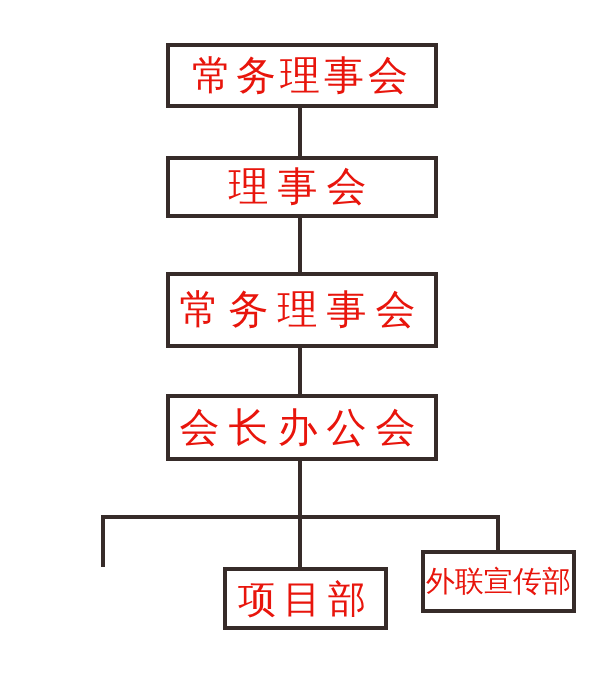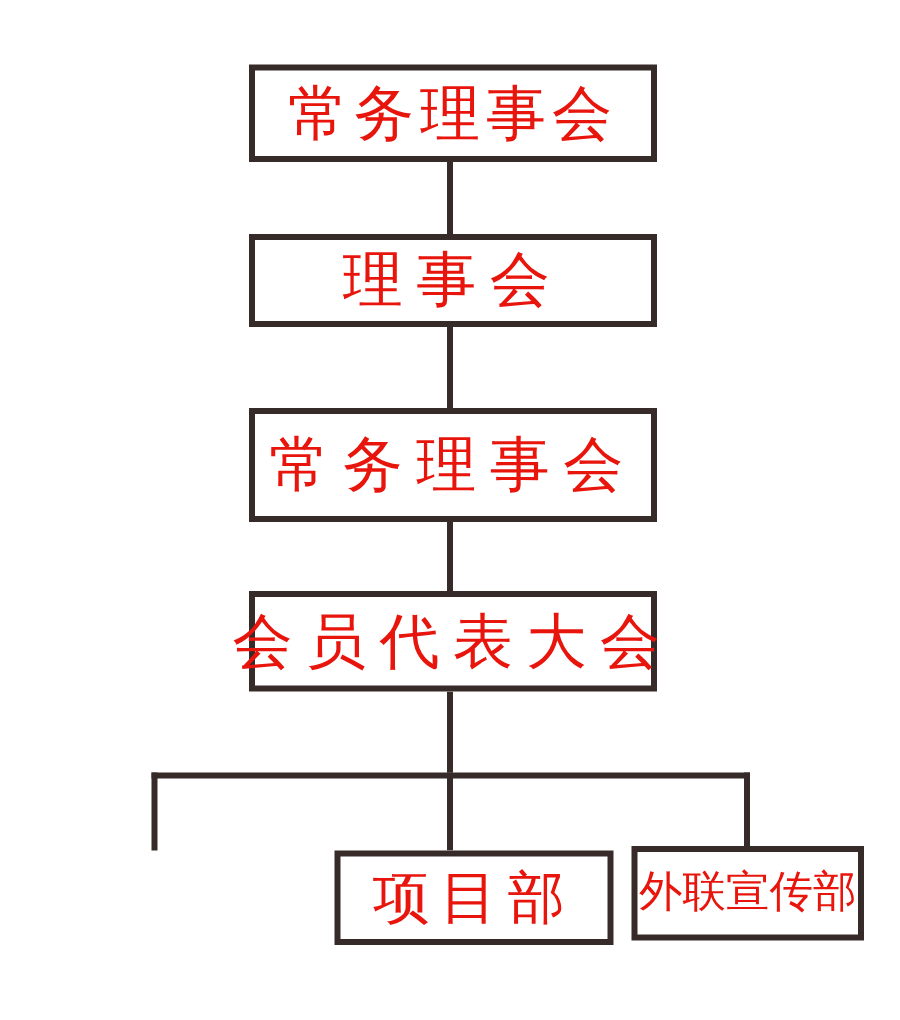--- a/index.html
+++ b/index.html
@@ -30,22 +30,22 @@
   .line {
     position: absolute;
     background: #362b29;
   }
   
   .n1 { left: 166px; top: 43px;  width: 272px; height: 65px; font-size: 40px; letter-spacing: 4px; }
   .n2 { left: 166px; top: 156px; width: 272px; height: 62px; font-size: 40px; letter-spacing: 9px; align-items: center; }
   .n3 { left: 166px; top: 272px; width: 272px; height: 76px; font-size: 40px; letter-spacing: 9px; }
   .n4 { left: 166px; top: 394px; width: 272px; height: 67px; font-size: 40px; letter-spacing: 9px; }
   .n5 { left: 25px;  top: 567px; width: 155px; height: 63px; font-size: 38px; letter-spacing: 7px; }
-  .n6 { left: 223px; top: 567px; width: 186px; height: 63px; font-size: 38px; letter-spacing: 7px; }
-  .n7 { left: 421px; top: 564px; width: 155px; height: 63px; font-size: 29px; letter-spacing: 0px; }
+  .n6 { left: 223px; top: 567px; width: 165px; height: 63px; font-size: 38px; letter-spacing: 7px; }
+  .n7 { left: 421px; top: 550px; width: 155px; height: 63px; font-size: 29px; letter-spacing: 0px; }
   
   .v1 { left: 298px; top: 108px; width: 4px; height: 48px; }
   .v2 { left: 298px; top: 218px; width: 4px; height: 54px; }
   .v3 { left: 298px; top: 336px; width: 4px; height: 58px; }
   .v4 { left: 298px; top: 461px; width: 4px; height: 54px; }
   .hb { left: 101px; top: 515px; width: 399px; height: 4px; }
   .v5 { left: 101px; top: 515px; width: 4px; height: 52px; }
   .v6 { left: 298px; top: 515px; width: 4px; height: 52px; }
   .v7 { left: 496px; top: 515px; width: 4px; height: 52px; }
 </style>
@@ -66,21 +66,21 @@
   <div class="node n1">
     <span>常务理事会</span>
   </div>
   <div class="node n2">
     <span>理事会</span>
   </div>
   <div class="node n3">
     <span>常务理事会</span>
   </div>
   <div class="node n4">
-    <span>会员代表大会</span>
+    <span>会长办公会</span>
   </div>
   <div class="node n6">
     <span>项目部</span>
   </div>
   <div class="node n7">
     <span>外联宣传部</span>
   </div>
 
 </div>
 

